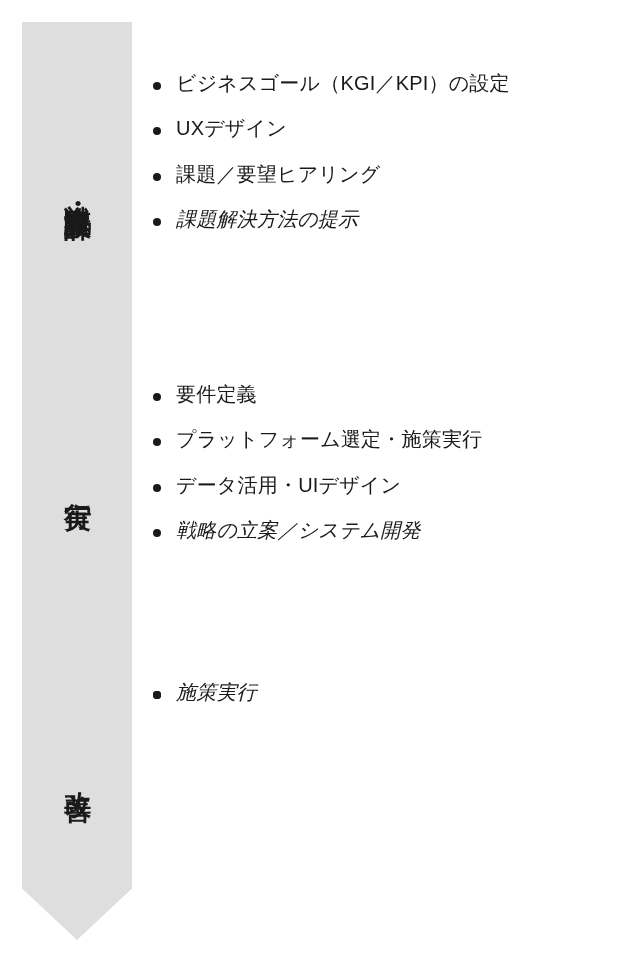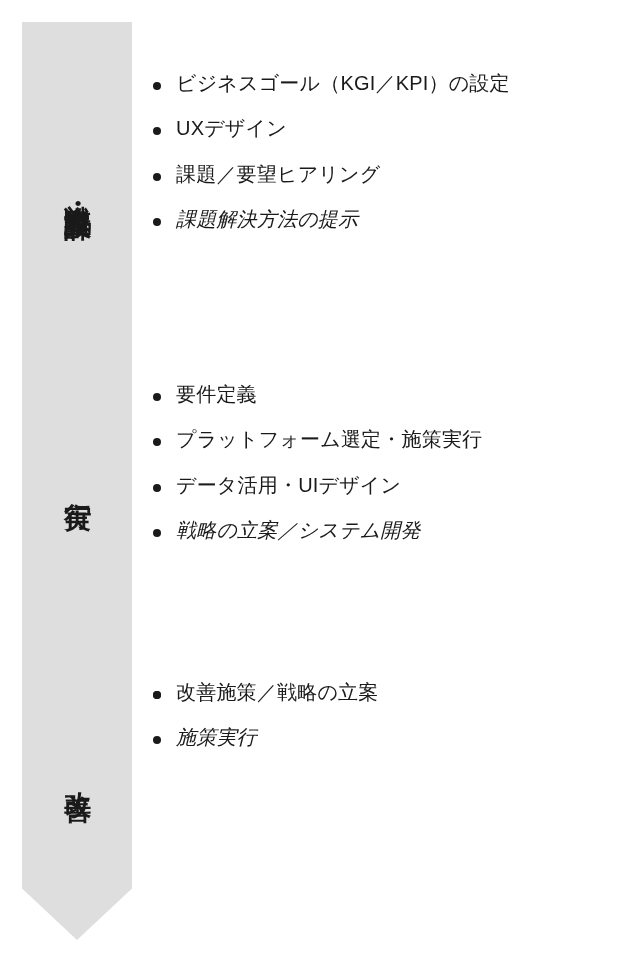--- a/index.html
+++ b/index.html
@@ -161,19 +161,19 @@
         <li><span class="bullet"></span><span>要件定義</span></li>
         <li><span class="bullet"></span><span>プラットフォーム選定・施策実行</span></li>
         <li><span class="bullet"></span><span>データ活用・UIデザイン</span></li>
         <li><span class="bullet"></span><span>戦略の立案／システム開発</span></li>
       </ul>
     </div>
 
     <div class="group group-3">
       <ul class="items">
         <li><span class="bullet"></span></li>
-        <li><span class="bullet"></span><span>改善施策／戦略の立案</span></li>
+        <li><span class="bullet"></span></li>
         <li><span class="bullet"></span><span>施策実行</span></li>
       </ul>
     </div>
 
   </div>
 </div>
 
 </body></html>

